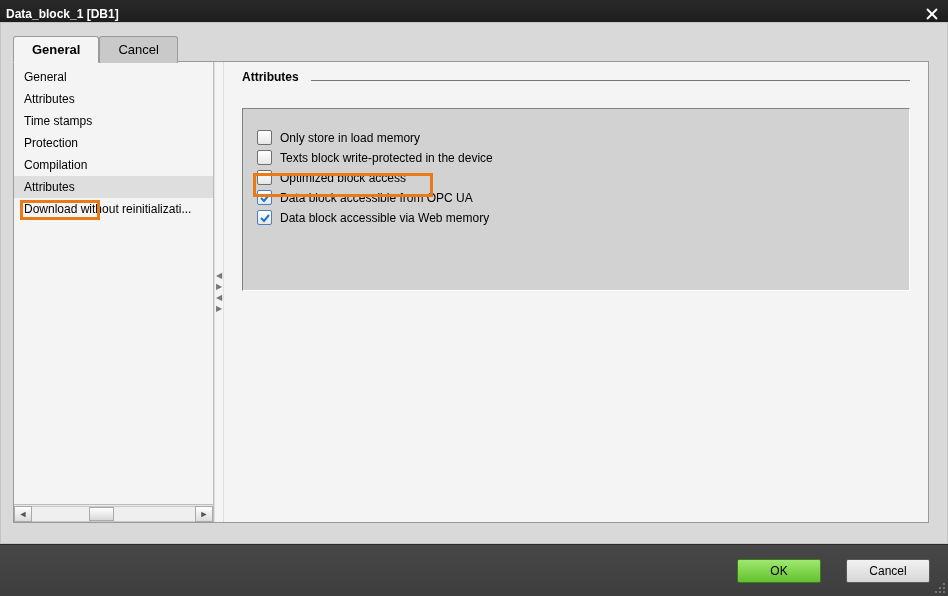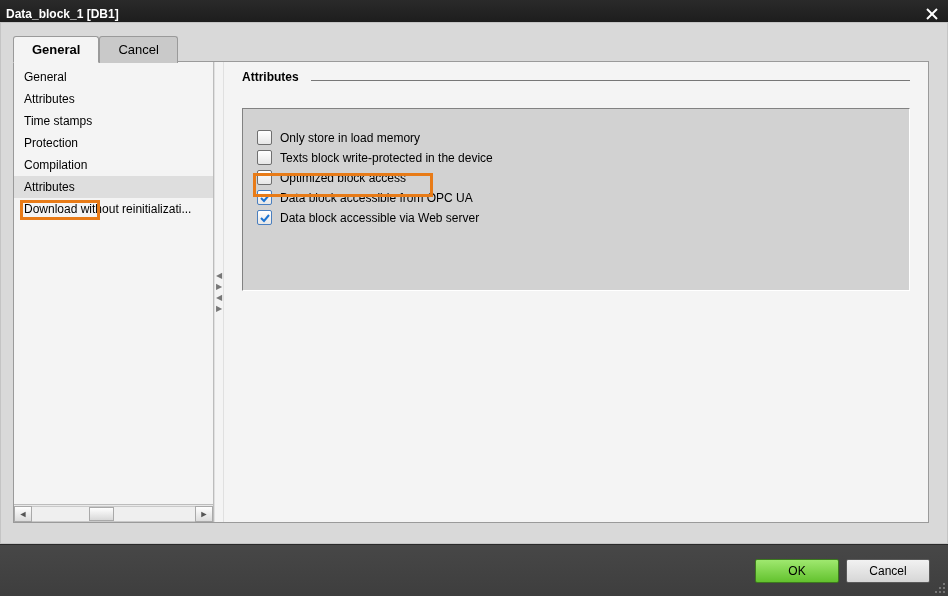--- a/index.html
+++ b/index.html
@@ -205,21 +205,21 @@
   .footer {
     position:absolute;
     left:0; right:0; bottom:0;
     height:52px;
     background:linear-gradient(#474747,#3e3e3e);
     border-top:1px solid #2a2a2a;
     display:flex;
     align-items:center;
     justify-content:flex-end;
     padding:0 18px;
-    gap:7px;
+    gap:25px;
   }
   .btn {
     min-width:84px;
     height:24px;
     border:1px solid #5a5a5a;
     border-radius:2px;
     font-size:12px;
     display:flex;align-items:center;justify-content:center;
     cursor:pointer;
     background:linear-gradient(#f2f2f2,#d6d6d6);
@@ -318,21 +318,21 @@
           </div>
           <span>Data block accessible from OPC UA</span>
         </div>
 
         <div class="chk-row">
           <div class="chk checked">
             <svg viewBox="0 0 12 12">
                 <polyline points="2,6 5,9 10,3" fill="none" stroke="#1e74d2" stroke-width="2"></polyline>
               </svg>
           </div>
-          <span>Data block accessible via Web server</span>
+          <span>Data block accessible via Web memory</span>
         </div>
 
         <div class="highlight-opt"></div>
       </div>
     </div>
 
   </div>
 </div>
 
 <div class="footer">

